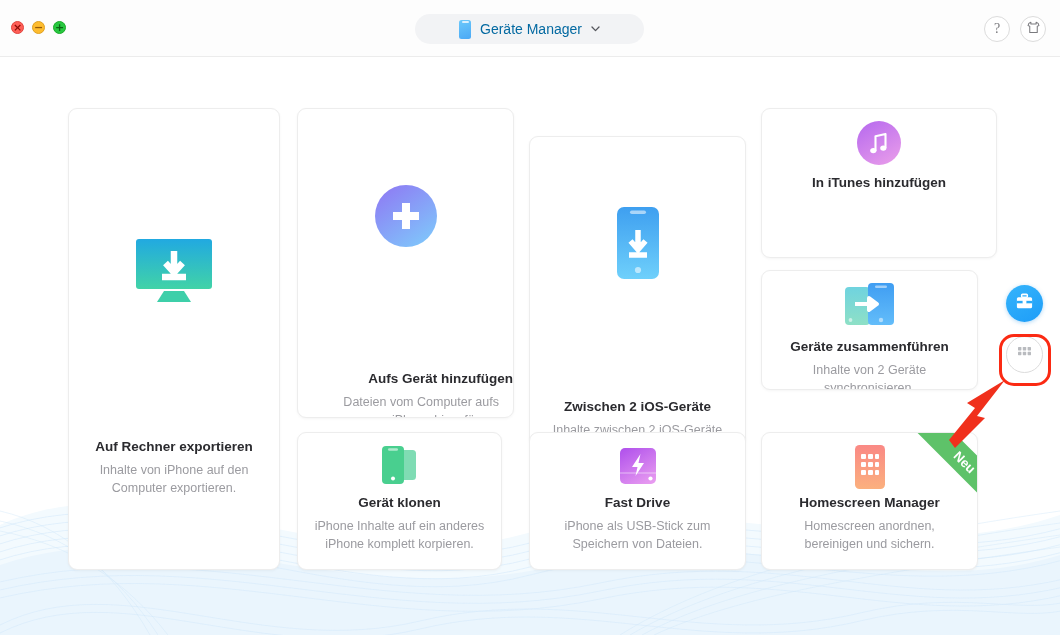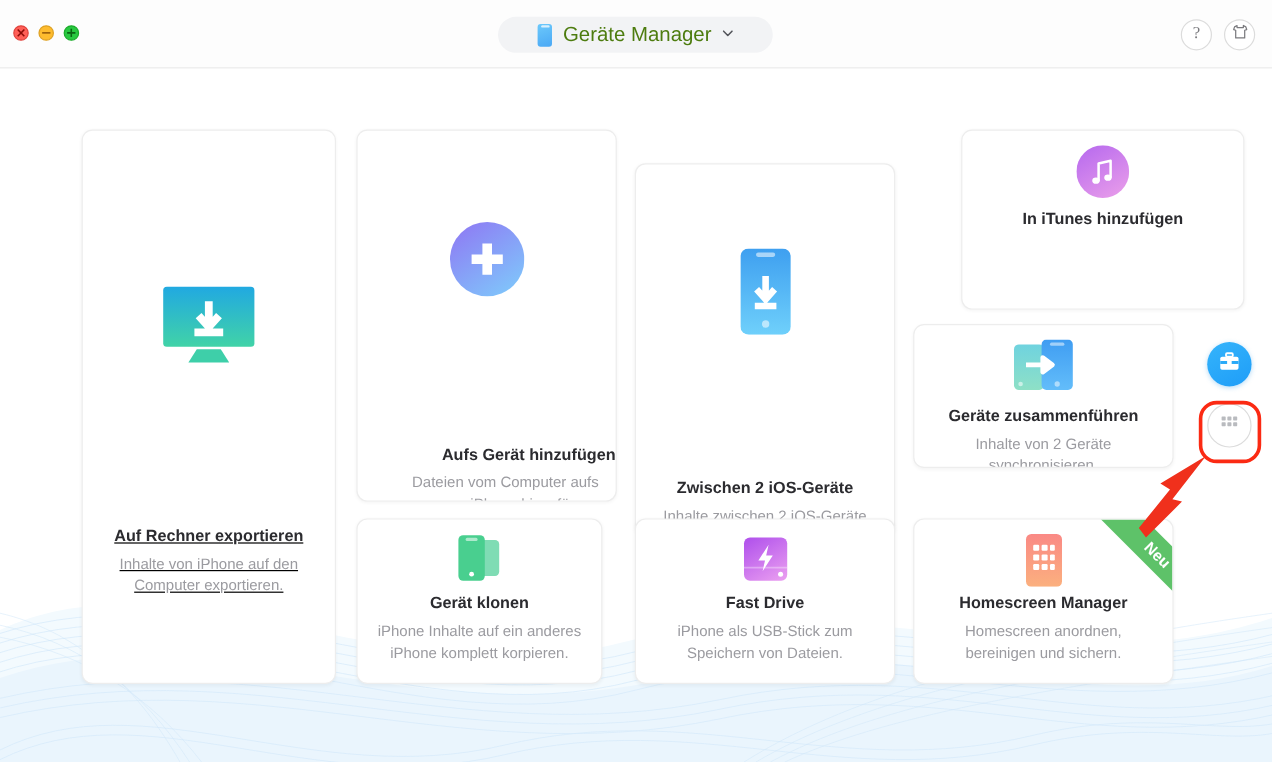--- a/index.html
+++ b/index.html
@@ -85,22 +85,22 @@
   }
   .device-pill .phone-ico::after {
     content: "";
     position: absolute;
     top: 1.5px; left: 2.5px;
     width: 7px; height: 1.5px;
     border-radius: 1px;
     background: rgba(255,255,255,.75);
   }
   .device-pill .label {
-    font-size: 17px;
-    color: #4d7c0f;
+    font-size: 14px;
+    color: #0369a1;
   }
   .device-pill .chev {
     font-size: 10px;
     color: #55565c;
     transform: translateY(-1px);
   }
 
   .tb-right {
     position: absolute;
     top: 16px;
@@ -153,27 +153,27 @@
   .icon-wrap {
     display: flex;
     justify-content: center;
     align-items: flex-end;
   }
 
   
   #card-export        { left: 68px;  top: 108px; width: 212px; height: 462px; }
   #card-add-device    { left: 297px; top: 108px; width: 217px; height: 310px; }
   #card-ios-transfer  { left: 529px; top: 108px; width: 217px; height: 310px; margin-top: 28px; }
-  #card-itunes        { left: 801px; top: 108px; width: 236px; height: 150px; }
+  #card-itunes        { left: 761px; top: 108px; width: 236px; height: 150px; }
   #card-merge         { left: 761px; top: 270px; width: 217px; height: 120px; }
   #card-clone         { left: 297px; top: 432px; width: 205px; height: 138px; }
   #card-fastdrive     { left: 529px; top: 432px; width: 217px; height: 138px; }
   #card-homescreen    { left: 761px; top: 432px; width: 217px; height: 138px; }
 
-  #card-export   .inner { top: 330px; text-decoration: underline; }
+  #card-export   .inner { top: 330px; }
   #card-export   .icon-wrap { position: absolute; top: 128px; left: 0; right: 0; }
 
   #card-add-device .inner { top: 262px; text-align: right; }
   #card-add-device .icon-wrap { position: absolute; top: 76px; left: 0; right: 0; }
 
   #card-ios-transfer .inner { top: 262px; }
   #card-ios-transfer .icon-wrap { position: absolute; top: 70px; left: 0; right: 0; }
 
   #card-itunes .inner { top: 66px; }
   #card-itunes .icon-wrap { position: absolute; top: 12px; left: 0; right: 0; }

